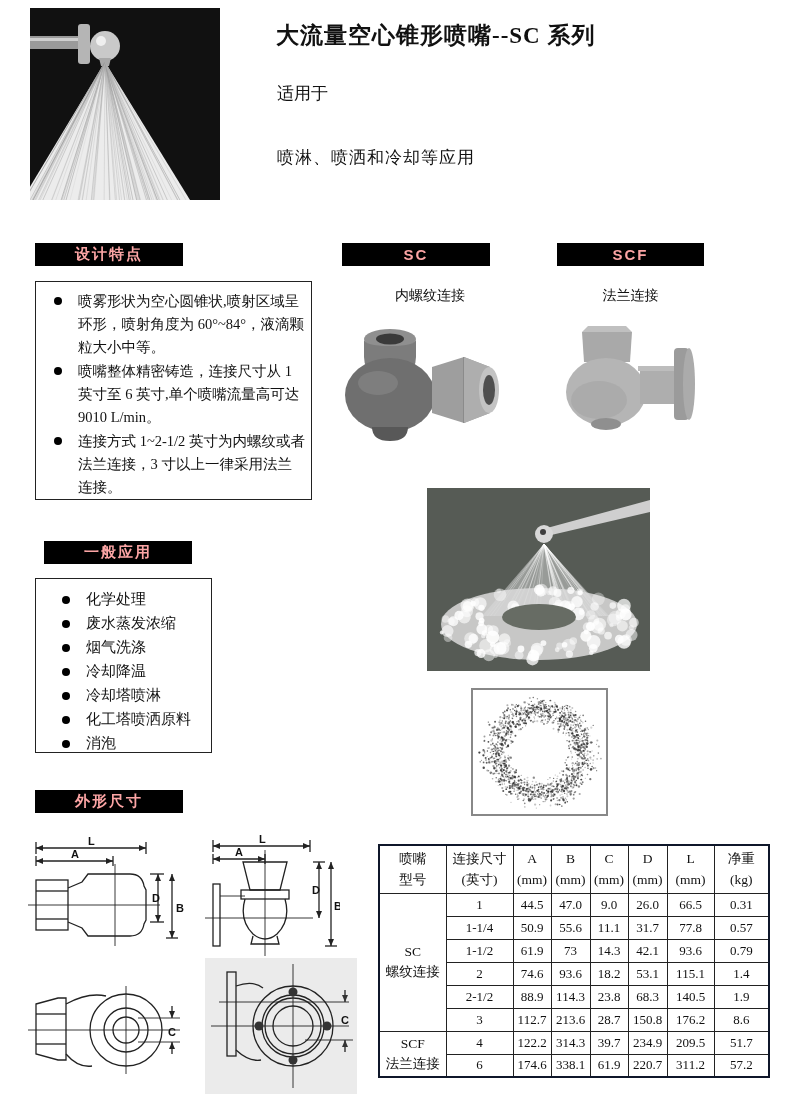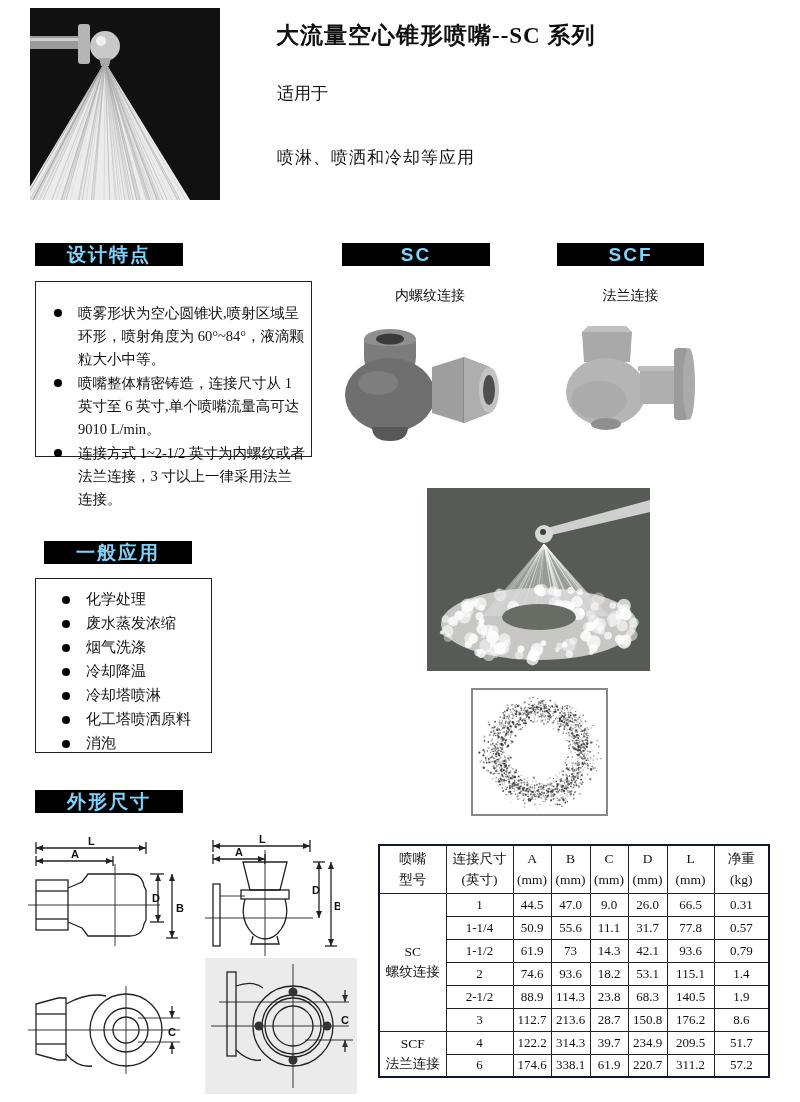--- a/index.html
+++ b/index.html
@@ -8,37 +8,37 @@
     position:relative; width:800px; height:1102px; background:#ffffff;
     font-family:"Liberation Serif","DejaVu Serif",serif; color:#111; overflow:hidden;
   }
   .abs { position:absolute; }
   .page-title { left:276px; top:20px; font-size:23px; font-weight:bold; letter-spacing:1px; }
   .subtitle  { left:277px; top:82px;  font-size:17px; }
   .app-line1 { left:277px; top:116px; font-size:17px; letter-spacing:1px; }
   .app-line2 { left:277px; top:146px; font-size:17px; letter-spacing:1px; }
 
   .black-bar {
-    position:absolute; height:23px; background:#000; color:#7dd3fc;
+    position:absolute; height:23px; background:#000; color:#fca5a5;
     display:flex; align-items:center; justify-content:center;
-    font-family:"Liberation Sans","DejaVu Sans",sans-serif; font-weight:bold; font-size:19px;
+    font-family:"Liberation Sans","DejaVu Sans",sans-serif; font-weight:bold; font-size:15px;
     letter-spacing:2px;
   }
   .bar-design  { left:35px;  top:243px; width:148px; }
   .bar-sc      { left:342px; top:243px; width:148px; }
   .bar-scf     { left:557px; top:243px; width:147px; }
   .bar-general { left:44px;  top:541px; width:148px; }
   .bar-dims    { left:35px;  top:790px; width:148px; }
 
   .caption { position:absolute; font-size:14px; text-align:center; }
   .cap-sc  { left:356px; top:287px; width:148px; }
   .cap-scf { left:557px; top:287px; width:147px; }
 
   .box { position:absolute; border:1px solid #222; background:#fff; }
-  .features-box { left:35px; top:281px; width:277px; height:176px; padding:20px 6px 0 10px; }
+  .features-box { left:35px; top:281px; width:277px; height:219px; padding:8px 6px 0 10px; }
   .apps-box     { left:35px; top:578px; width:177px; height:175px; padding:9px 4px 0 18px; }
 
   .bullet-row { display:flex; align-items:flex-start; margin-bottom:1px; }
   .bullet {
     flex:0 0 auto; width:8px; height:8px; border-radius:50%; background:#000;
     margin:7px 16px 0 8px;
   }
   .features-box .bullet-text { font-size:14.5px; line-height:23px; width:232px; }
   .apps-box .bullet-row { height:23px; align-items:center; }
   .apps-box .bullet { margin-top:0; }

